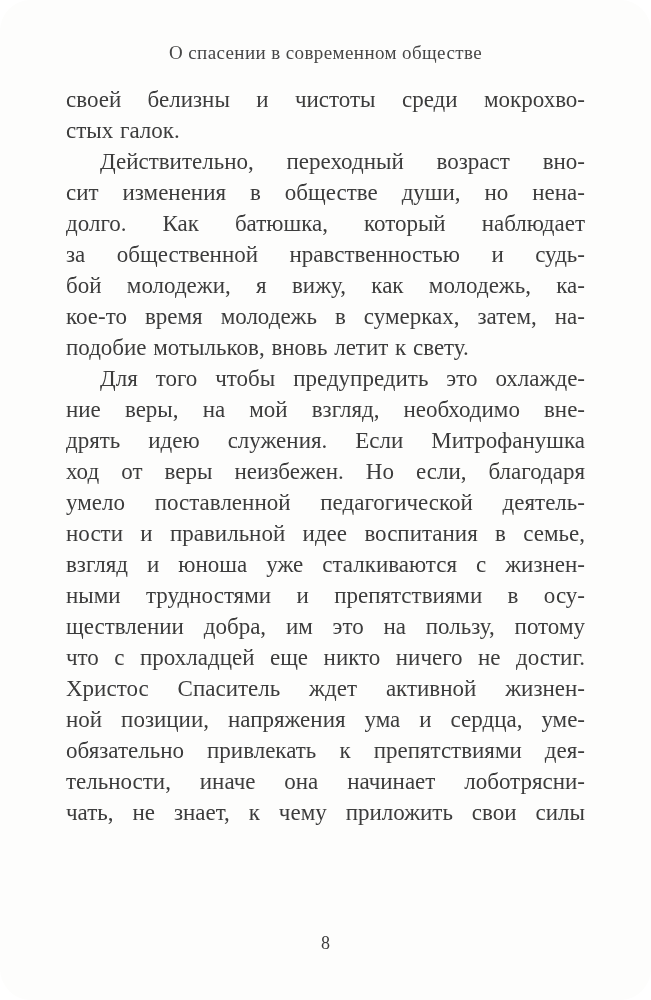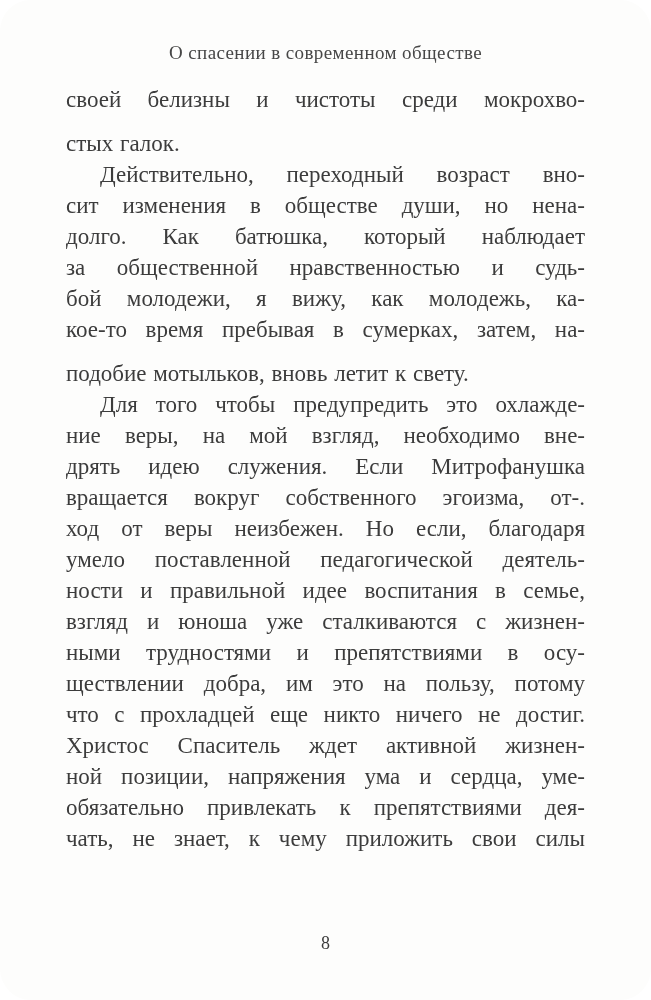--- a/index.html
+++ b/index.html
@@ -41,21 +41,20 @@
     line-height: 31px;
     height: 31px;
     text-align: justify;
     text-align-last: justify;
     word-spacing: 1px;
     white-space: normal;
     overflow: hidden;
   }
   .line.e {
     text-align-last: left;
-    margin-top: 13px;
   }
   .line.i {
     text-indent: 34px;
   }
   .folio {
     position: absolute;
     top: 933px;
     left: 0;
     width: 100%;
     text-align: center;
@@ -76,39 +75,39 @@
       <div class="line">своей белизны и чистоты среди мокрохво-</div>
       <div class="line e">стых галок.</div>
     </div>
 
     <div class="para">
       <div class="line i">Действительно, переходный возраст вно-</div>
       <div class="line">сит изменения в обществе души, но нена-</div>
       <div class="line">долго. Как батюшка, который наблюдает</div>
       <div class="line">за общественной нравственностью и судь-</div>
       <div class="line">бой молодежи, я вижу, как молодежь, ка-</div>
-      <div class="line">кое-то время пребывая в сумерках, затем, на-</div>
+      <div class="line">кое-то время молодежь в сумерках, затем, на-</div>
       <div class="line e">подобие мотыльков, вновь летит к свету.</div>
     </div>
 
     <div class="para">
       <div class="line i">Для того чтобы предупредить это охлажде-</div>
       <div class="line">ние веры, на мой взгляд, необходимо вне-</div>
       <div class="line">дрять идею служения. Если Митрофанушка</div>
-      <div class="line">вращается вокруг собственного эгоизма, от-.</div>
       <div class="line">ход от веры неизбежен. Но если, благодаря</div>
       <div class="line">умело поставленной педагогической деятель-</div>
       <div class="line">ности и правильной идее воспитания в семье,</div>
       <div class="line">взгляд и юноша уже сталкиваются с жизнен-</div>
       <div class="line">ными трудностями и препятствиями в осу-</div>
       <div class="line">ществлении добра, им это на пользу, потому</div>
       <div class="line">что с прохладцей еще никто ничего не достиг.</div>
       <div class="line">Христос Спаситель ждет активной жизнен-</div>
       <div class="line">ной позиции, напряжения ума и сердца, уме-</div>
       <div class="line">обязательно привлекать к препятствиями дея-</div>
+      <div class="line">тельности, иначе она начинает лоботрясни-</div>
       <div class="line">чать, не знает, к чему приложить свои силы</div>
     </div>
 
   </div>
 
   <div class="folio">8</div>
 
 </div>
 
 </body></html>

